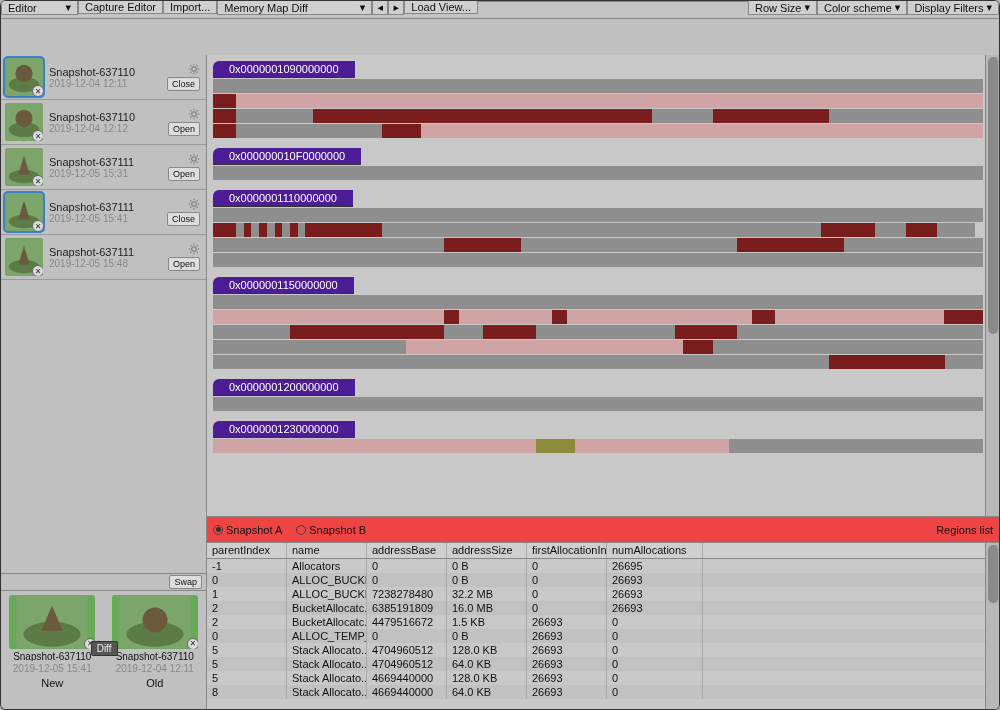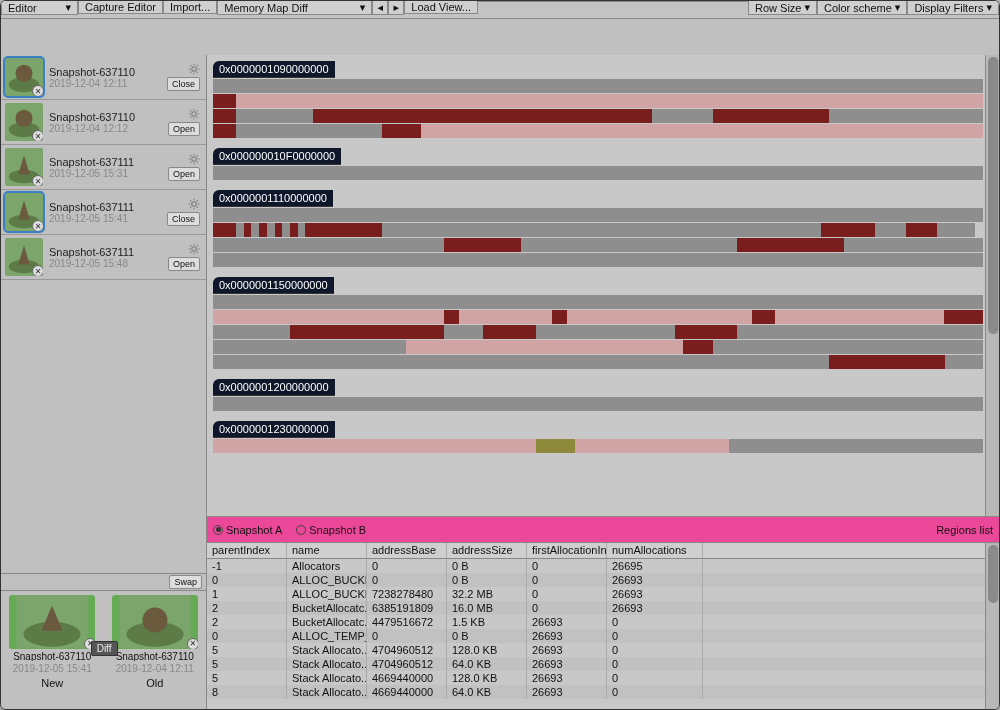--- a/index.html
+++ b/index.html
@@ -44,25 +44,25 @@
   .cslot .lbl{font-size:10px;white-space:nowrap;max-width:100%;overflow:hidden;text-overflow:ellipsis;}
   .cslot .date{font-size:10px;color:#888;}
   .cslot .tag{font-size:11px;margin-top:1px;}
   .diffbtn{position:absolute;right:-14px;top:50px;background:#555;color:#eee;font-size:10px;padding:1px 5px;border-radius:2px;border:1px solid #333;cursor:pointer;z-index:2;}
   
   .main{flex:1;display:flex;flex-direction:column;overflow:hidden;}
   .memmap{flex:1;background:#c8c8c8;overflow:hidden;position:relative;padding:6px 16px 6px 6px;}
   .scrollv{position:absolute;top:0;right:0;bottom:0;width:14px;background:#b8b8b8;border-left:1px solid #888;}
   .scrollv .th{position:absolute;left:2px;right:2px;top:2px;height:60%;background:#8a8a8a;border-radius:5px;}
   .block{margin-bottom:10px;}
-  .addr{display:inline-block;background:#0f172a;color:#fff;font-size:11px;padding:2px 6px;border-top-left-radius:6px;border-bottom:1px solid #333;}
+  .addr{display:inline-block;background:#4c1d95;color:#fff;font-size:11px;padding:2px 16px;border-top-left-radius:6px;border-bottom:1px solid #333;}
   .rows .row{height:14px;display:flex;margin-top:1px;}
   .seg{height:100%;}
   
-  .split{height:27px;background:#ec4899;border-top:1px solid #888;border-bottom:1px solid #888;display:flex;align-items:center;padding:8px 6px;gap:14px;}
+  .split{height:27px;background:#ef4444;border-top:1px solid #888;border-bottom:1px solid #888;display:flex;align-items:center;padding:8px 6px;gap:14px;}
   .radio{display:flex;align-items:center;gap:3px;cursor:pointer;}
   .radio .r{width:10px;height:10px;border:1px solid #444;border-radius:50%;display:inline-flex;align-items:center;justify-content:center;}
   .radio.on .r::after{content:"";width:5px;height:5px;background:#333;border-radius:50%;}
   .split .right{margin-left:auto;}
   .table{height:166px;background:#c8c8c8;display:flex;position:relative;}
   .theadrow{height:16px;background:#cfcfcf;border-bottom:1px solid #888;display:flex;}
   .th,.td{padding:1px 5px;white-space:nowrap;overflow:hidden;border-right:1px solid #aaa;}
   .tbody{overflow:hidden;font-size:11px;flex:1;}
   .trow{height:14px;display:flex;}
   .trow:nth-child(even){background:#c1c1c1;}

